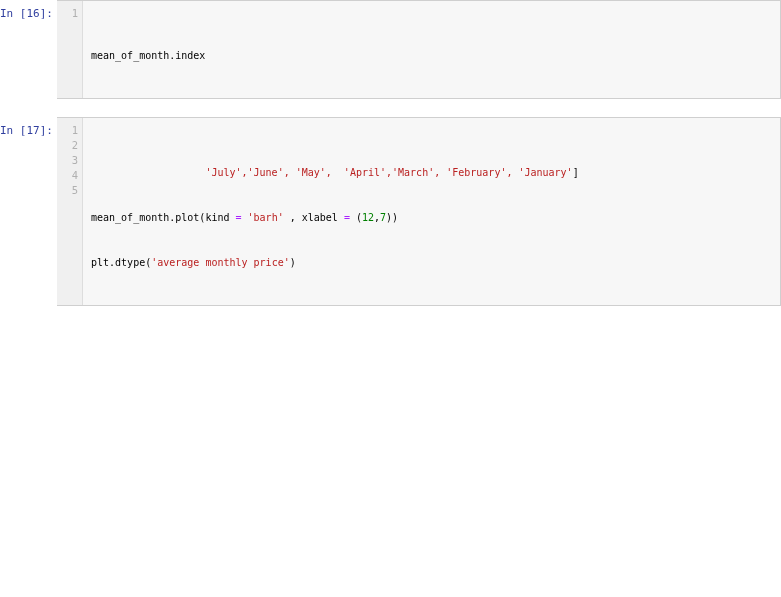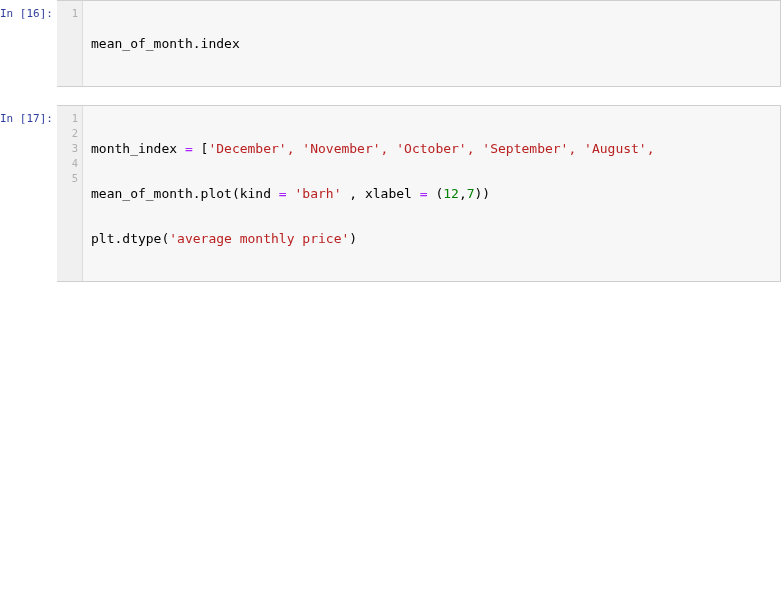--- a/index.html
+++ b/index.html
@@ -44,26 +44,27 @@
     line-height: 15px;
     color: #b0b0b0;
     text-align: right;
     padding: 5px 4px 5px 0;
     user-select: none;
   }
   .gutter div { height: 15px; }
   .code {
     flex: 1 1 auto;
     font-family: "DejaVu Sans Mono", monospace;
-    font-size: 13px;
+    font-size: 10px;
     line-height: 15px;
     color: #000;
     padding: 5px 0 5px 8px;
     white-space: pre;
     overflow: hidden;
+    margin-top: 12px;
   }
   .code div { height: 15px; }
 
   .out-text {
     flex: 1 1 auto;
     font-family: "DejaVu Sans Mono", monospace;
     font-size: 11.5px;
     line-height: 15px;
     color: #000;
     white-space: pre;
@@ -107,21 +108,21 @@
     <div class="prompt prompt-in">In [17]:</div>
     <div class="input-area">
       <div class="gutter">
         <div>1</div>
         <div>2</div>
         <div>3</div>
         <div>4</div>
         <div>5</div>
       </div>
       <div class="code">
-        <div><span class="s-pl">month_index </span><span class="s-op">=</span><span class="s-pl"> [</span><span class="s-str">'December', 'November', 'October', 'September', 'August',</span></div>
+        <div><span class="s-pl">                   </span><span class="s-str">'July','June', 'May',  'April','March', 'February', 'January'</span><span class="s-pl">]</span></div>
         <div><span class="s-pl">mean_of_month.plot(kind </span><span class="s-op">=</span><span class="s-str"> 'barh'</span><span class="s-pl"> , xlabel </span><span class="s-op">=</span><span class="s-pl"> (</span><span class="s-num">12</span><span class="s-pl">,</span><span class="s-num">7</span><span class="s-pl">))</span></div>
         <div><span class="s-pl">plt.dtype(</span><span class="s-str">'average monthly price'</span><span class="s-pl">)</span></div>
       </div>
     </div>
   </div>
 
   <div class="spacer-sm"></div>
 
 
   <div class="figure-wrap">

